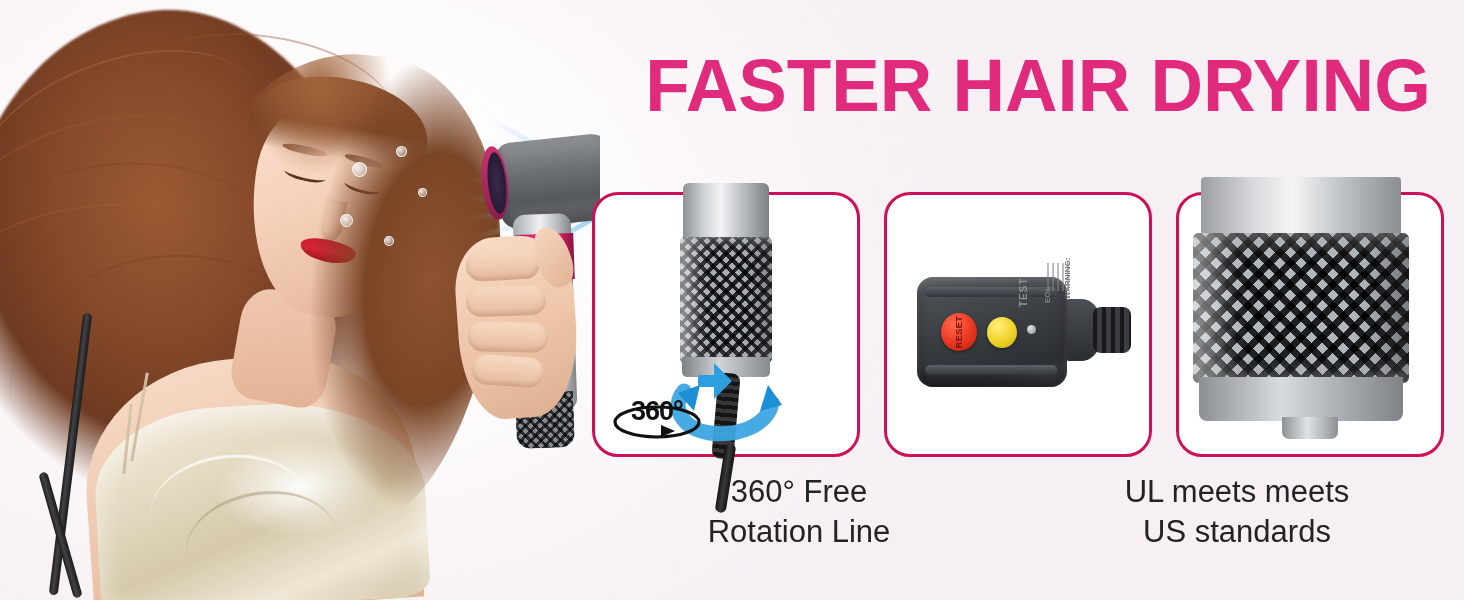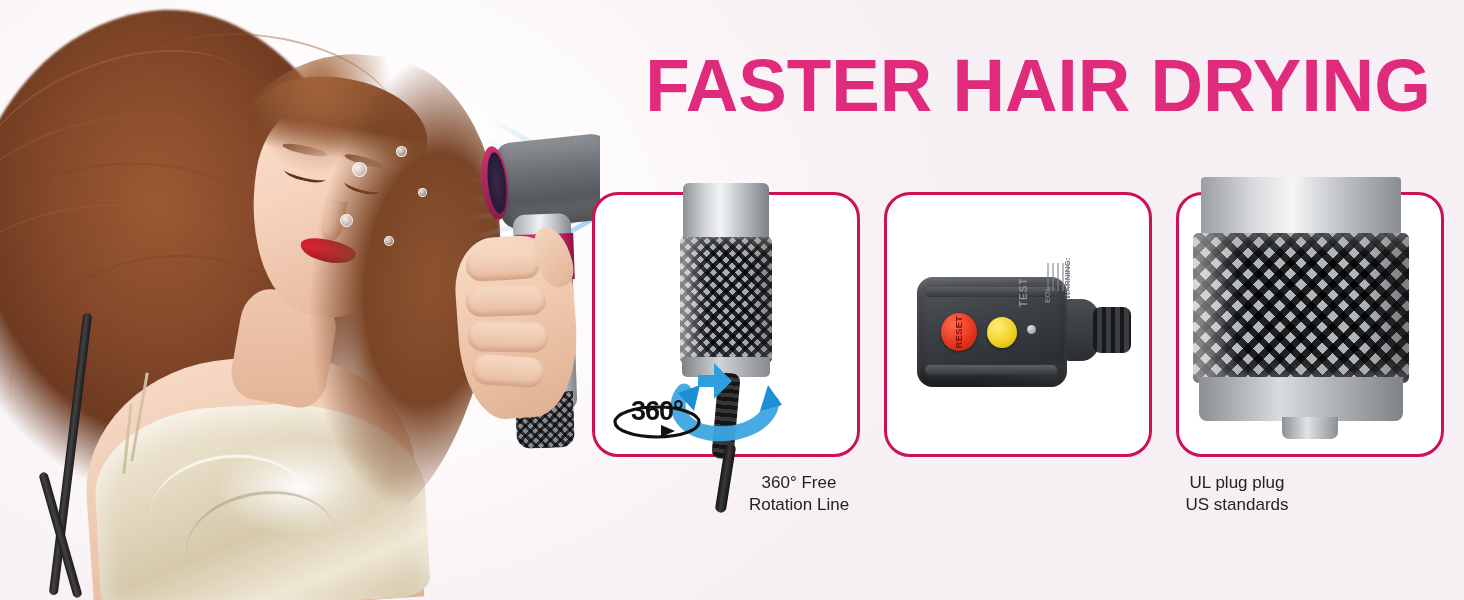--- a/index.html
+++ b/index.html
@@ -487,21 +487,21 @@
     position: absolute;
     left: 592px; top: 472px;
     width: 852px;
     display: flex;
     gap: 24px;
   }
   .caption {
     flex: 1;
     text-align: center;
     font-family: "Liberation Sans", sans-serif;
-    font-size: 17px;
+    font-size: 31px;
     line-height: 1.28;
     color: #232323;
     white-space: pre-line;
   }
 </style>
 </head>
 <body>
 
 <div class="banner">
 
@@ -633,17 +633,17 @@
         <div class="c3-mesh"></div>
         <div class="c3-base"></div>
         <div class="c3-foot"></div>
       </div>
     </div>
   </div>
 
   <div class="captions">
     <div class="caption">360° Free
 Rotation Line</div>
-    <div class="caption">UL plug plug
+    <div class="caption">UL meets meets
 US standards</div>
   </div>
 
 </div>
 
 </body></html>

